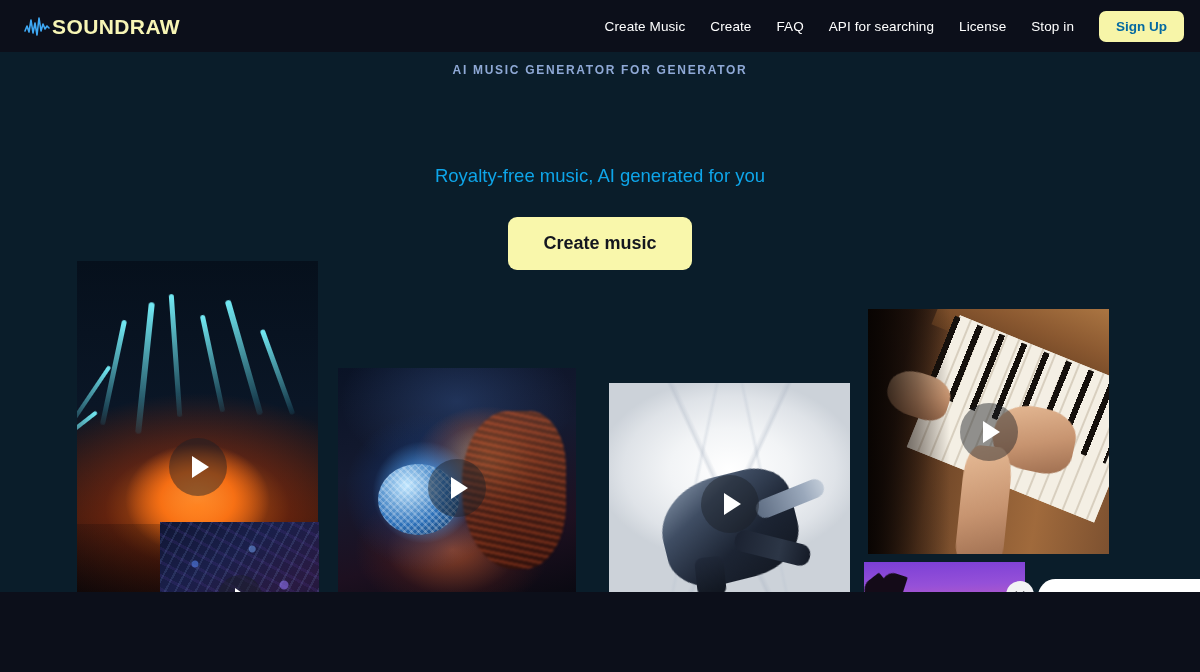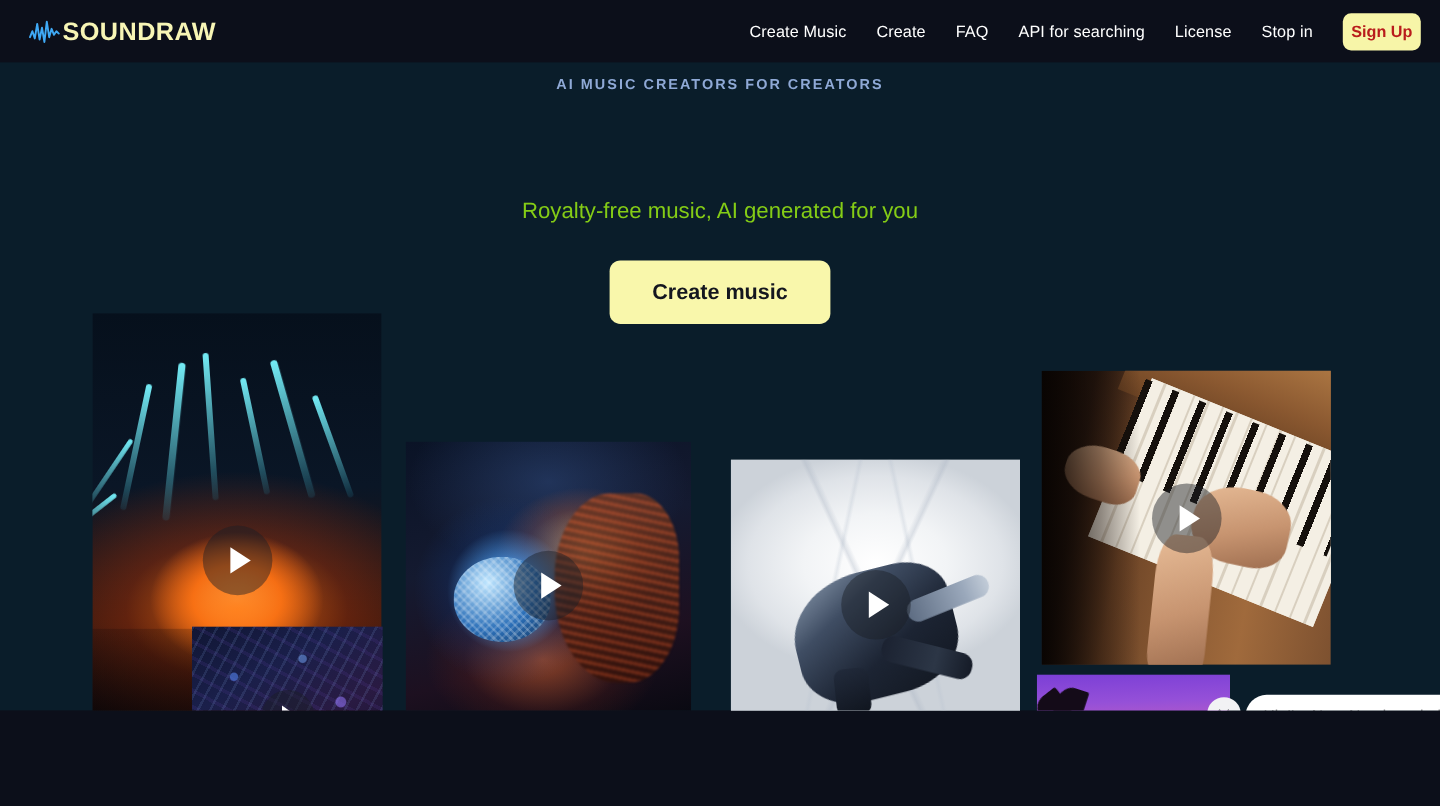--- a/index.html
+++ b/index.html
@@ -30,42 +30,42 @@
   .logo-text {
     font-size: 21px; font-weight: bold; letter-spacing: .4px;
     color: #f7f5b5; line-height: 1;
   }
   .nav-right { margin-left: auto; display: flex; align-items: center; gap: 25px; }
   .nav-link {
     font-size: 13.5px; color: #ffffff; cursor: pointer;
     white-space: nowrap; letter-spacing: .1px;
   }
   .signup-btn {
-    background: #f7f5a8; color: #b91c1c;
+    background: #f7f5a8; color: #0369a1;
     font-size: 13.5px; font-weight: bold;
-    padding: 8px 7px; border-radius: 7px;
+    padding: 8px 17px; border-radius: 7px;
     border: none; cursor: pointer; white-space: nowrap;
     font-family: "Liberation Sans", sans-serif;
   }
 
   
   .hero { position: absolute; top: 52px; left: 0; width: 1200px; z-index: 30; text-align: center; }
   .eyebrow {
     margin-top: 11px;
     font-size: 12px; font-weight: bold; letter-spacing: 1.7px;
     color: #8fa9d6;
   }
   .headline {
     margin-top: 10px;
     font-size: 53px; font-weight: bold; line-height: 1.06;
     color: #ffffff; letter-spacing: -.5px;
   }
   .subtitle {
     margin-top: 22px;
-    font-size: 18.5px; color: #84cc16; font-weight: normal;
+    font-size: 18.5px; color: #0ea5e9; font-weight: normal;
   }
   .cta-wrap { margin-top: 30px; }
   .cta-btn {
     background: #f9f7ab; color: #14161f;
     font-size: 18px; font-weight: bold;
     padding: 16px 35px; border-radius: 9px;
     border: none; cursor: pointer;
     font-family: "Liberation Sans", sans-serif;
   }
 
@@ -307,21 +307,21 @@
       <span class="nav-link">Create</span>
       <span class="nav-link">FAQ</span>
       <span class="nav-link">API for searching</span>
       <span class="nav-link">License</span>
       <span class="nav-link">Stop in</span>
       <button class="signup-btn">Sign Up</button>
     </div>
   </div>
 
   <div class="hero">
-    <div class="eyebrow">AI MUSIC CREATORS FOR CREATORS</div>
+    <div class="eyebrow">AI MUSIC GENERATOR FOR GENERATOR</div>
     <h1 class="headline">
       <br>
     </h1>
     <div class="subtitle">Royalty-free music, AI generated for you</div>
     <div class="cta-wrap">
       <button class="cta-btn">Create music</button>
     </div>
   </div>
 
   <div class="card" style="left:77px; top:261px; width:241px; height:411px;">

